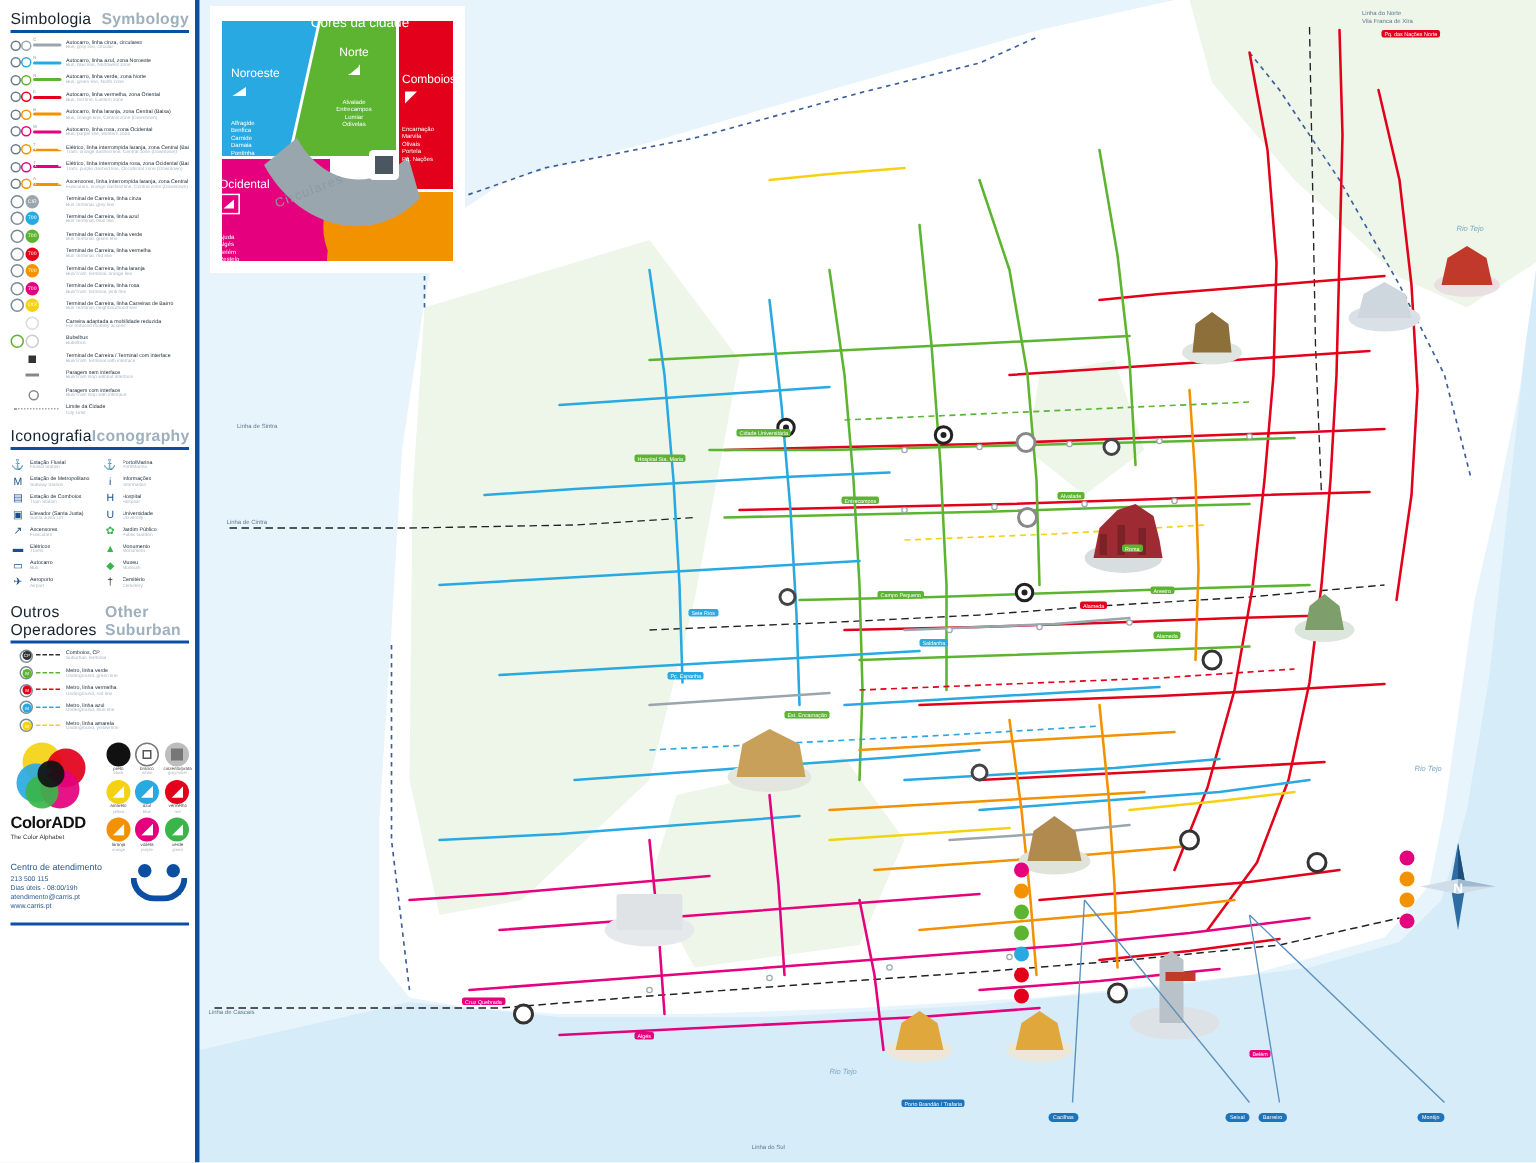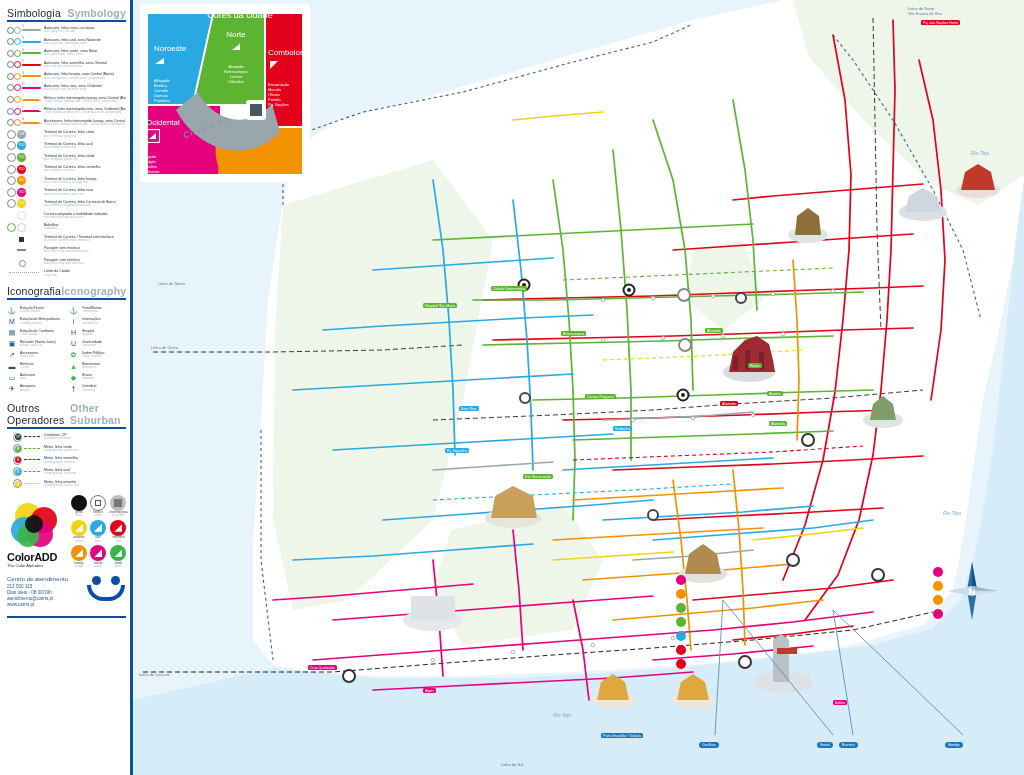--- a/index.html
+++ b/index.html
@@ -30,21 +30,21 @@
 
   .sym .tdot{position:absolute;left:0px;top:0.5px;width:9px;height:9px;border-radius:50%;background:#fff;border:1.2px solid #7a8a96;box-sizing:border-box;}
   .sym .tdot2{position:absolute;left:10px;top:0.5px;width:9px;height:9px;border-radius:50%;box-sizing:border-box;}
   .icorow{display:flex;align-items:center;gap:3px;margin:2.2px 0;}
   .icorow .gl{width:10px;flex:0 0 10px;text-align:center;font-size:7px;line-height:9px;color:#1b4f8a;}
 
   .twocol{display:flex;gap:4px;}
   .twocol>div{flex:1;min-width:0;}
 
   
-  .caWrap{display:flex;gap:4px;margin-top:6px;align-items:flex-end;}
+  .caWrap{display:flex;gap:4px;margin-top:6px;align-items:flex-start;}
   .caLogo{width:60px;flex:0 0 60px;}
   .caBlob{width:56px;height:46px;position:relative;}
   .caBlob i{position:absolute;border-radius:50%;display:block;opacity:.92;}
   .caName{font-size:11px;font-weight:bold;color:#111;letter-spacing:-.3px;margin-top:2px;}
   .caSub{font-size:4.2px;color:#333;}
   .caGrid{flex:1;display:grid;grid-template-columns:repeat(3,1fr);gap:2px 3px;}
   .caCell{text-align:center;}
   .caSw{width:16px;height:16px;border-radius:50%;margin:0 auto;position:relative;color:#fff;font-size:8px;line-height:16px;}
   .caLbl{font-size:3px;color:#444;line-height:3.4px;margin-top:.5px;}
   .caLbl em{display:block;font-style:normal;color:#aab6c0;font-size:2.8px;}

